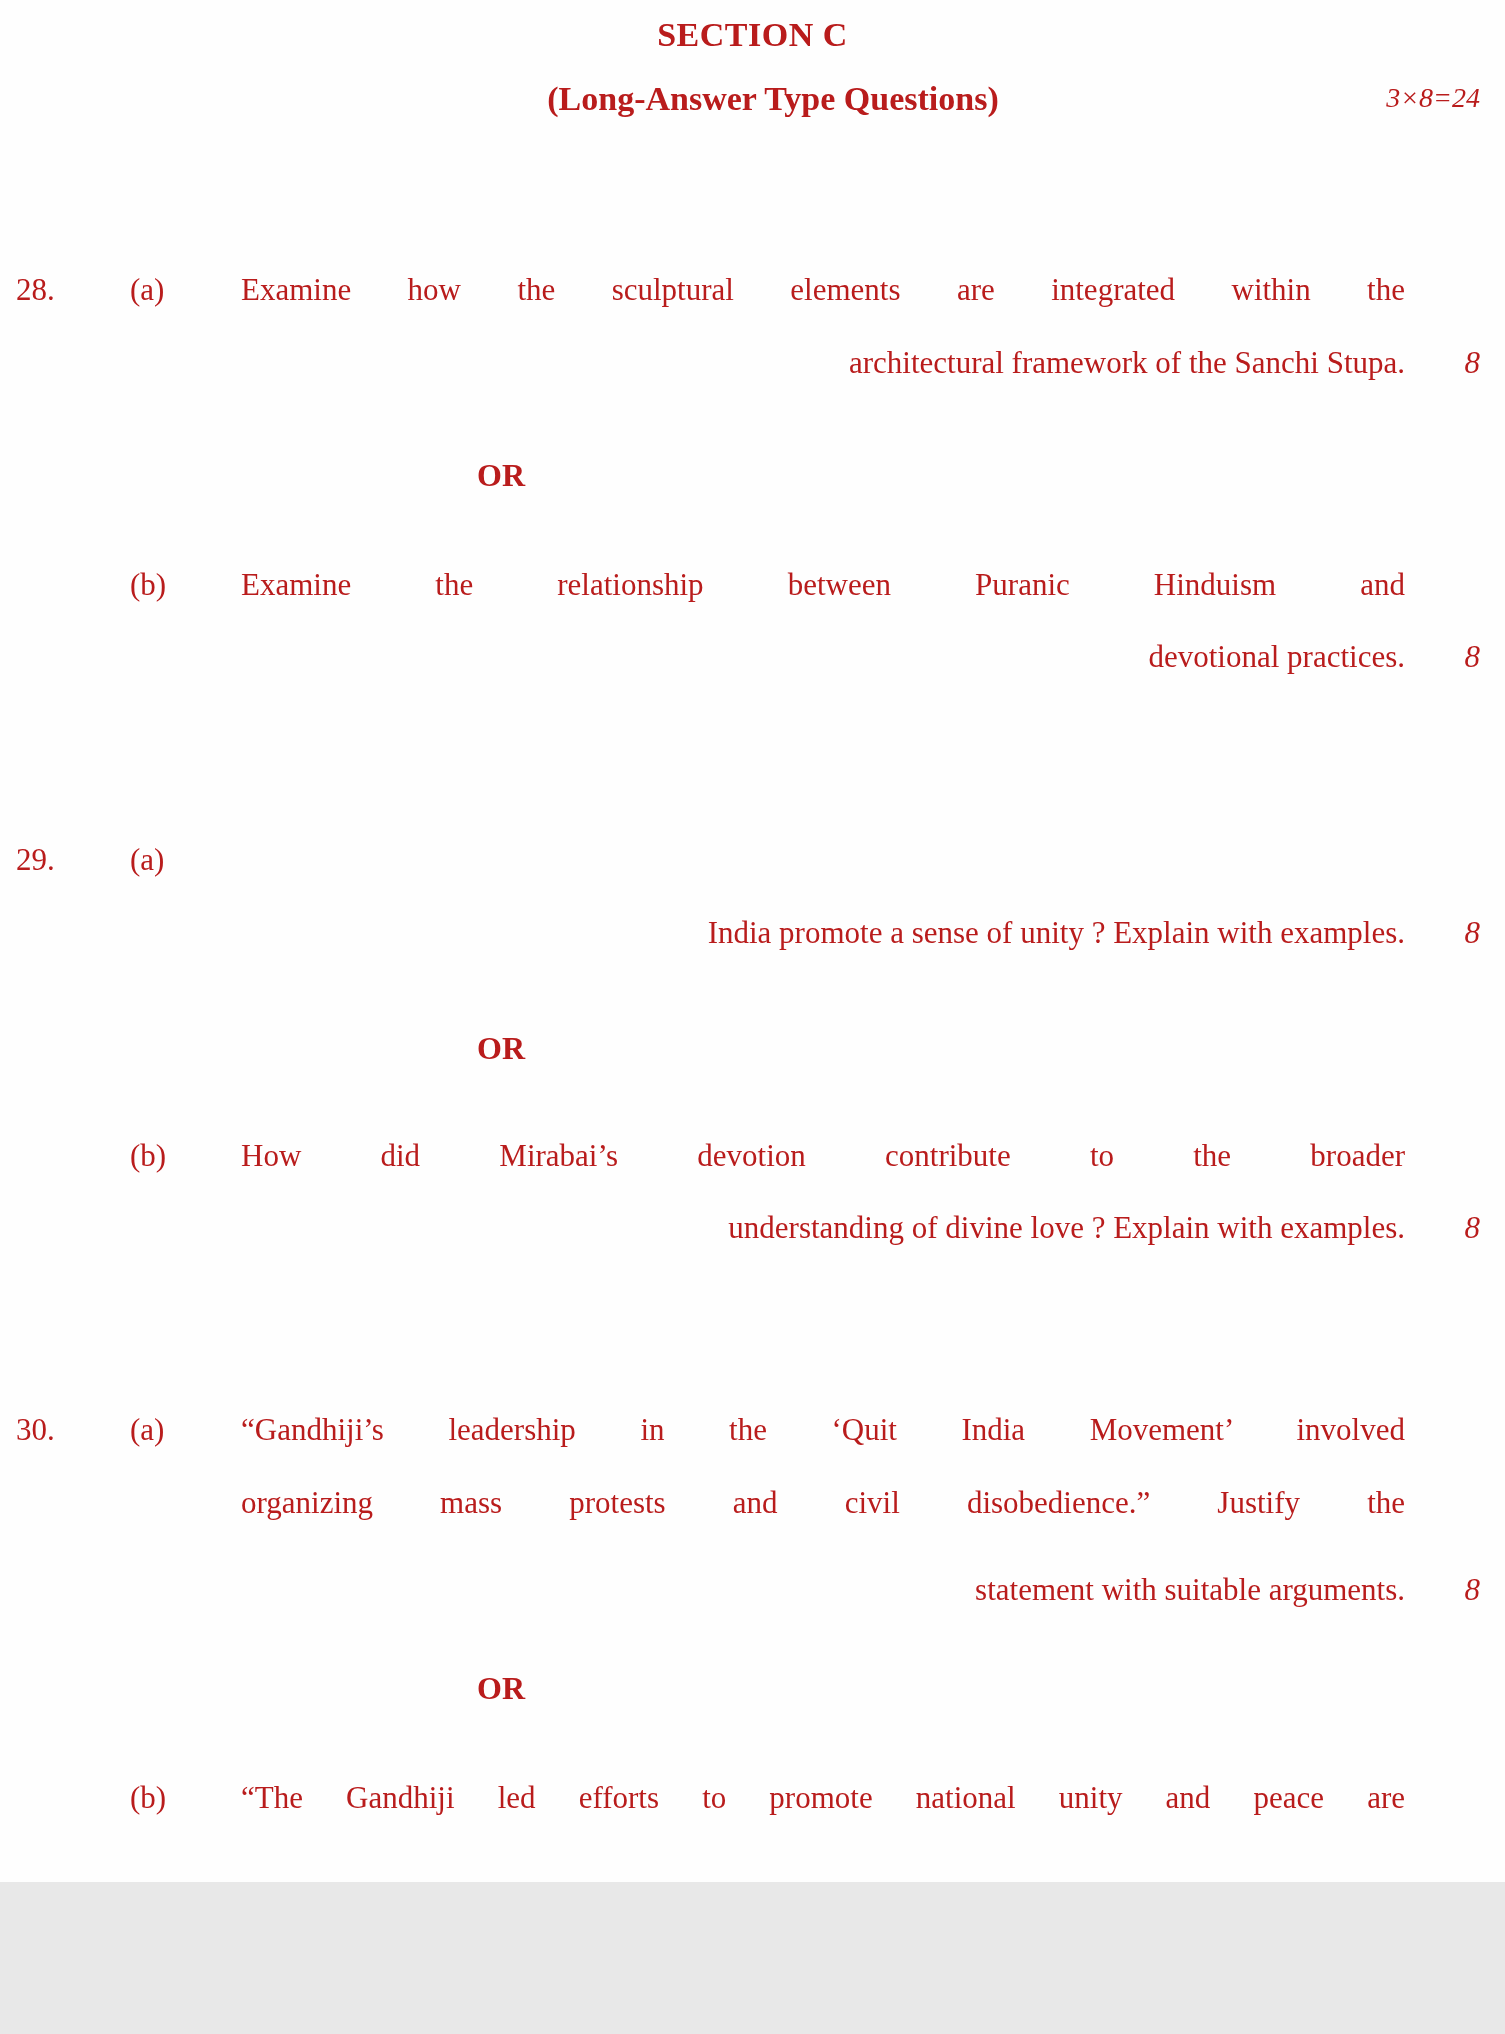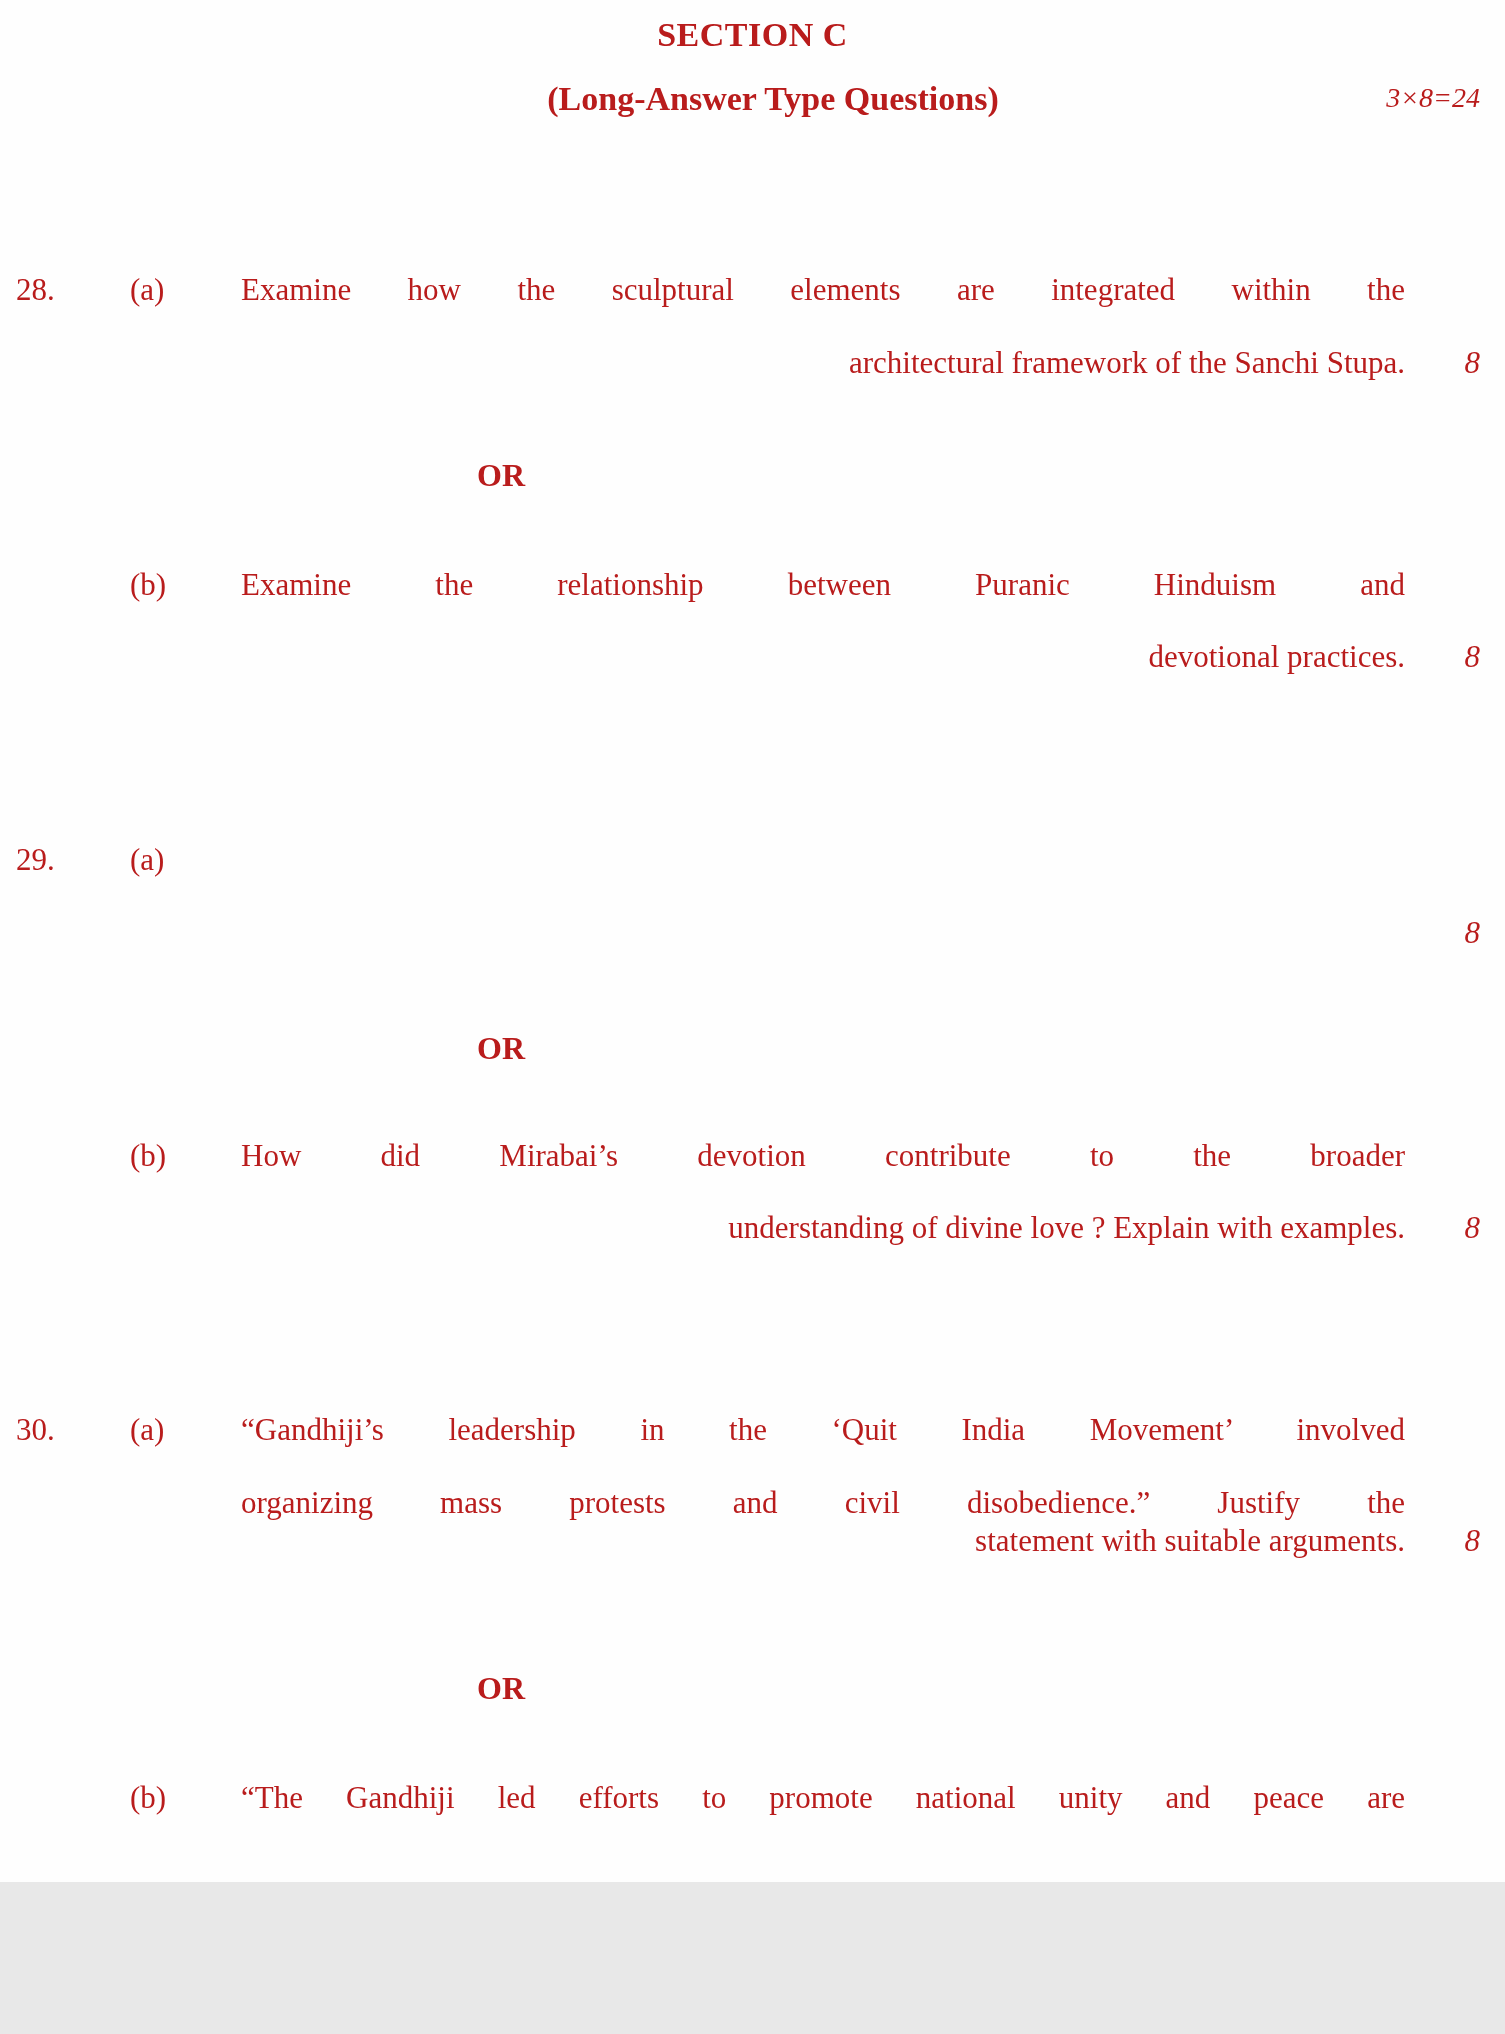--- a/index.html
+++ b/index.html
@@ -110,20 +110,21 @@
   <div class="row" style="top:637px">
     <span class="qtext">devotional practices.</span>
     <span class="marks">8</span>
   </div>
 
   <div class="row" style="top:840px">
     <span class="qnum">29.</span>
     <span class="plabel">(a)</span>
   </div>
   <div class="row" style="top:913px">
+    <span class="qtext">India promote a sense of unity ? Explain with examples.</span>
     <span class="marks">8</span>
   </div>
 
   <div class="row" style="top:1028px">
     <span class="or-sep">OR</span>
   </div>
 
   <div class="row" style="top:1136px">
     <span class="plabel">(b)</span>
     <span class="qtext justify">How did Mirabai’s devotion contribute to the broader</span>
@@ -134,21 +135,21 @@
   </div>
 
   <div class="row" style="top:1410px">
     <span class="qnum">30.</span>
     <span class="plabel">(a)</span>
     <span class="qtext justify">“Gandhiji’s leadership in the ‘Quit India Movement’ involved</span>
   </div>
   <div class="row" style="top:1483px">
     <span class="qtext justify">organizing mass protests and civil disobedience.” Justify the</span>
   </div>
-  <div class="row" style="top:1521px">
+  <div class="row" style="top:1570px">
     <span class="qtext">statement with suitable arguments.</span>
     <span class="marks">8</span>
   </div>
 
   <div class="row" style="top:1668px">
     <span class="or-sep">OR</span>
   </div>
 
   <div class="row" style="top:1778px">
     <span class="plabel">(b)</span>

